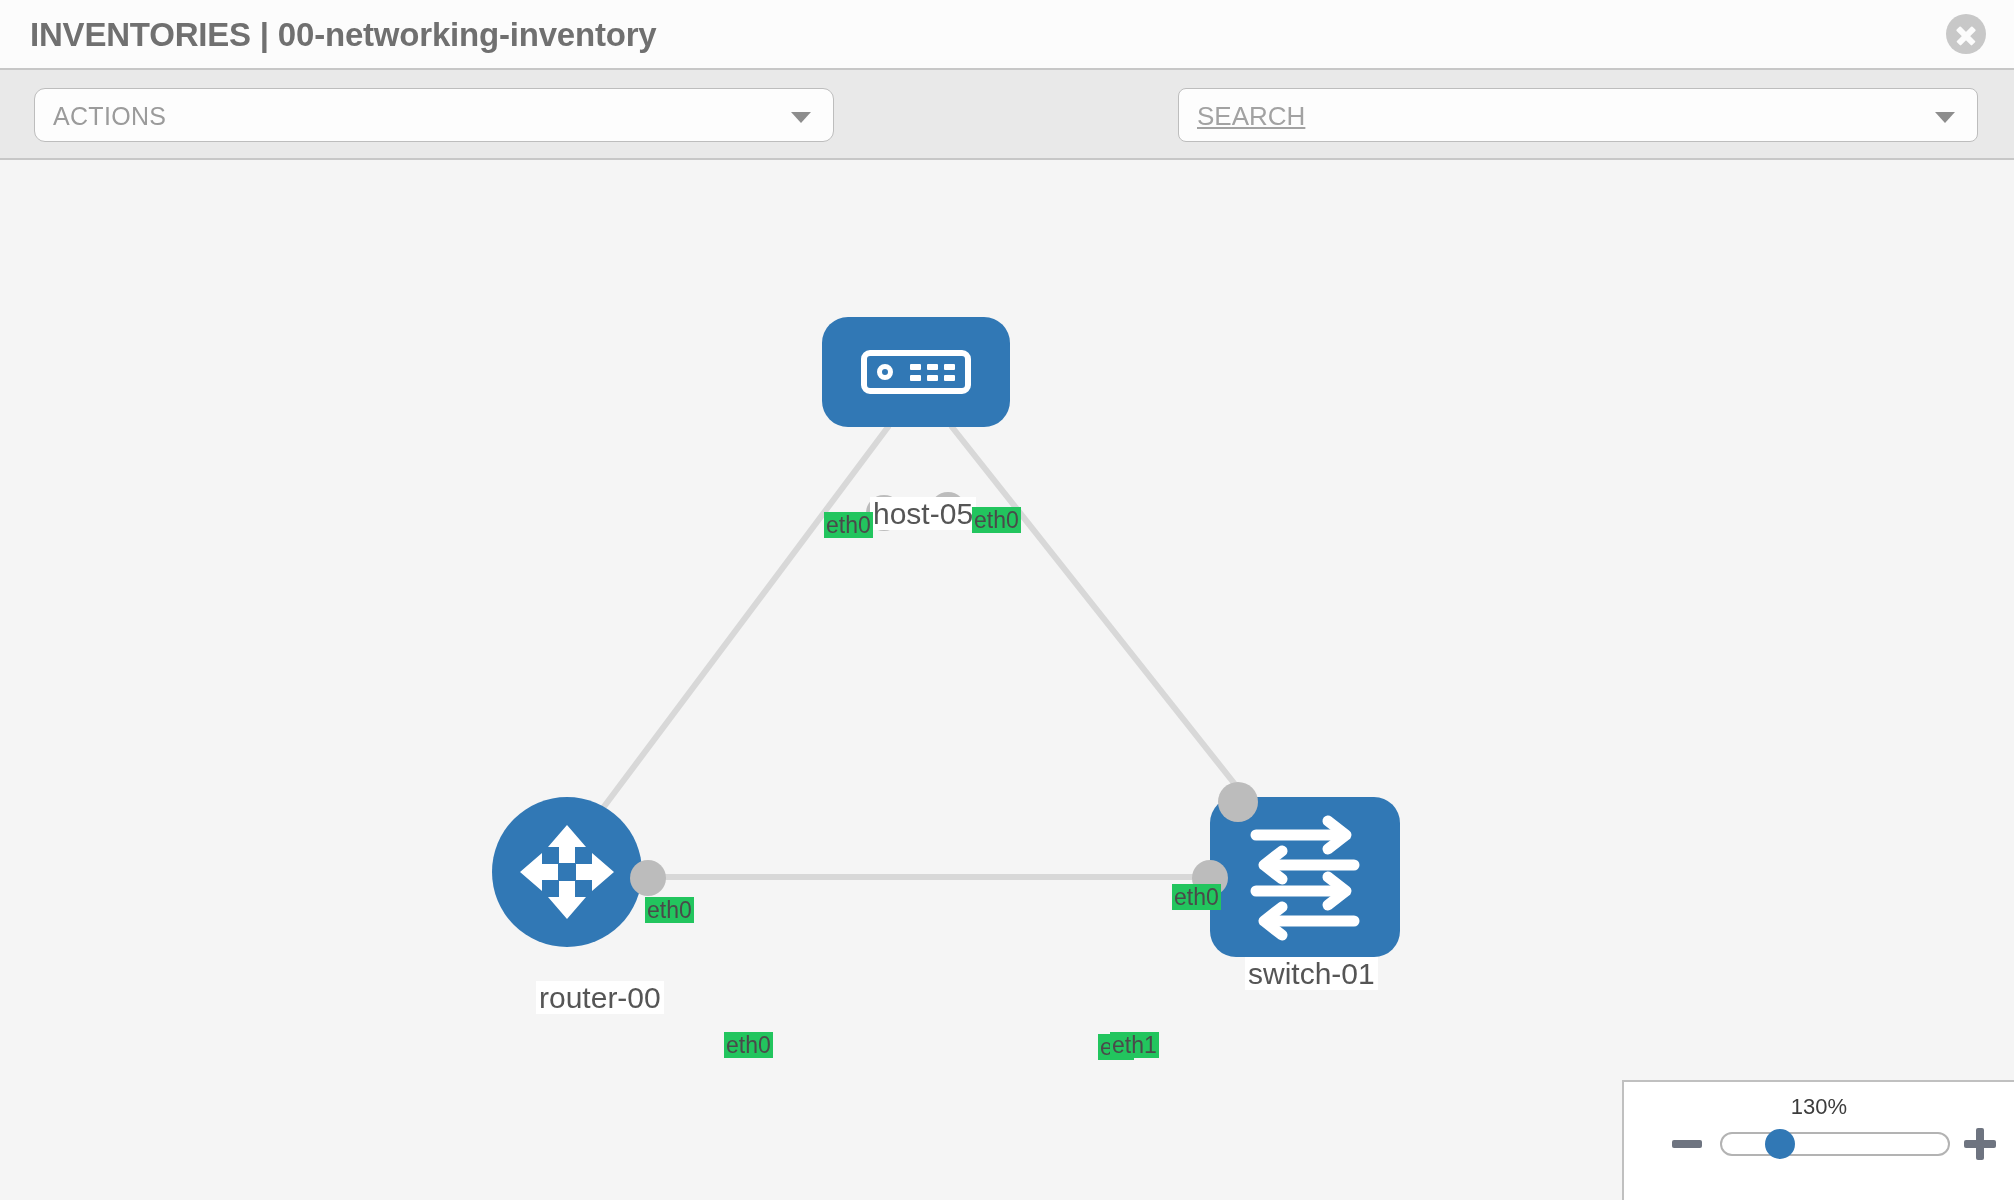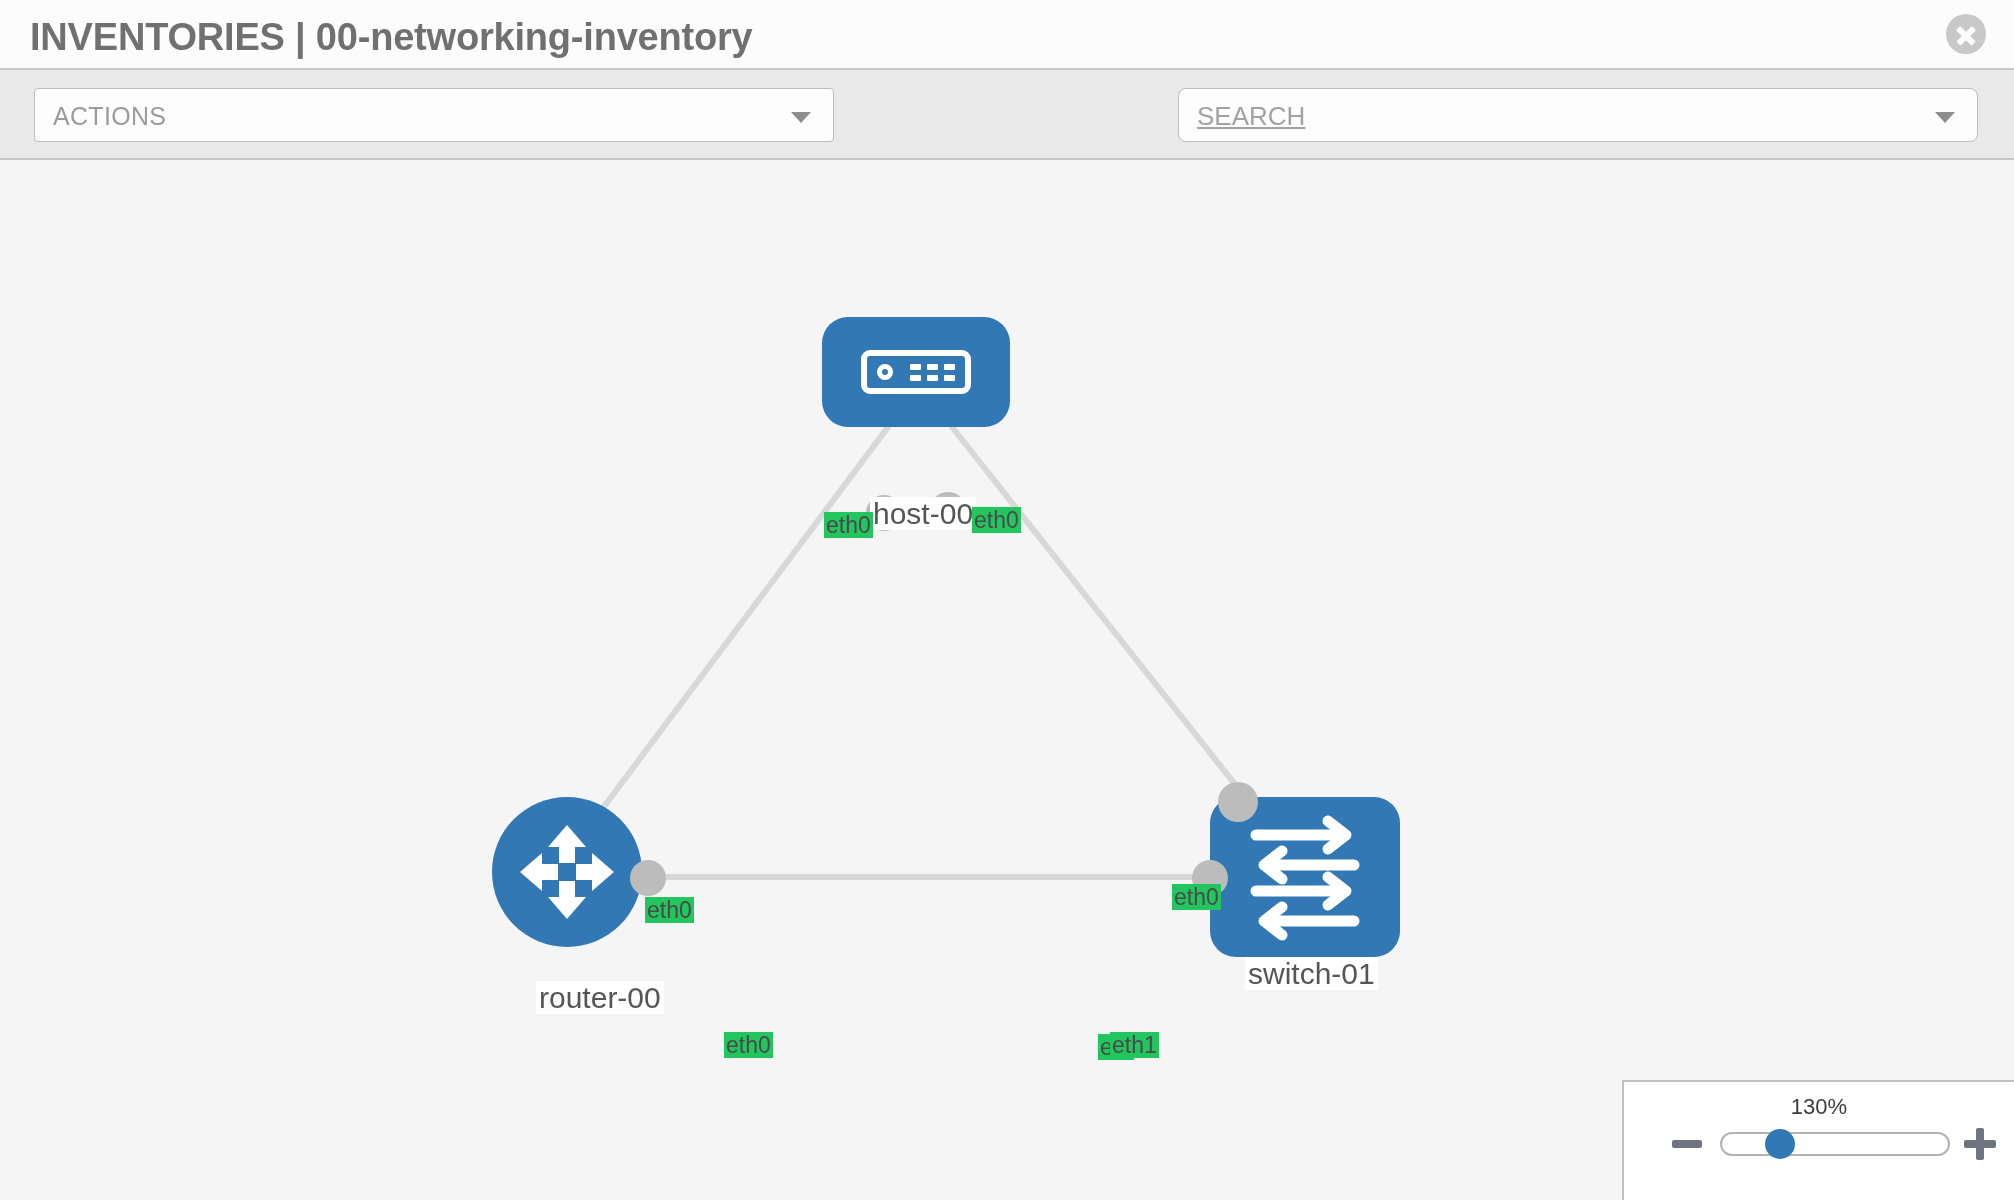--- a/index.html
+++ b/index.html
@@ -11,21 +11,21 @@
   }
   #app { position: relative; width: 2014px; height: 1200px; background: #f5f5f5; }
 
   
   .header {
     position: absolute; left: 0; top: 0; width: 2014px; height: 70px;
     background: #fcfcfc; border-bottom: 2px solid #c7c7c7;
   }
   .page-title {
     position: absolute; left: 30px; top: 16px;
-    font-size: 38px; font-weight: bold; color: #707070;
+    font-size: 33px; font-weight: bold; color: #707070;
     letter-spacing: -0.2px; white-space: nowrap;
   }
   .close-btn {
     position: absolute; right: 28px; top: 14px;
     width: 40px; height: 40px; border-radius: 50%;
     background: #c8c8c8; cursor: pointer;
   }
   .close-btn .x1, .close-btn .x2 {
     position: absolute; left: 9px; top: 18.5px;
     width: 22px; height: 5.5px; background: #fcfcfc; border-radius: 1px;
@@ -34,21 +34,21 @@
   .close-btn .x2 { transform: rotate(-45deg); }
 
   
   .toolbar {
     position: absolute; left: 0; top: 70px; width: 2014px; height: 90px;
     background: #e9e9e9; border-bottom: 2px solid #c7c7c7;
   }
   .actions-select {
     position: absolute; left: 34px; top: 18px;
     width: 800px; height: 54px;
-    background: #fdfdfd; border: 1px solid #bdbdbd; border-radius: 4px;
+    background: #fdfdfd; border: 1px solid #bdbdbd; border-radius: 11px;
     cursor: pointer;
   }
   .actions-select .lbl {
     position: absolute; left: 18px; top: 13px;
     font-size: 25px; color: #9b9b9b; letter-spacing: 0.3px;
     font-stretch: condensed;
   }
   .caret {
     position: absolute; right: 22px; top: 23px;
     width: 0; height: 0;
@@ -218,21 +218,21 @@
             <i style="left:0;top:11px"></i>
               <i style="left:17px;top:11px"></i>
               <i style="left:34px;top:11px"></i>
           </span>
         </div>
       </div>
     </div>
     <span class="nub" style="left:866px;top:333px;width:36px;height:36px;"></span>
     <span class="nub" style="left:930px;top:330px;width:36px;height:36px;"></span>
 
-    <span class="nlabel" style="left:870px;top:335px;">host-00</span>
+    <span class="nlabel" style="left:870px;top:335px;">host-05</span>
     <span class="elabel" style="left:824px;top:350px;">eth0</span>
     <span class="elabel" style="left:972px;top:345px;">eth0</span>
 
     <div class="node node-router">
       <div class="router-circle">
         <svg viewBox="0 0 150 150" width="150" height="150" aria-hidden="true">
           <g fill="#ffffff">
             <path d="M75 28 L94 50 L83 50 L83 66 L67 66 L67 50 L56 50 Z"></path>
             <path d="M75 122 L56 100 L67 100 L67 84 L83 84 L83 100 L94 100 Z"></path>
             <path d="M28 75 L50 56 L50 67 L66 67 L66 83 L50 83 L50 94 Z"></path>

